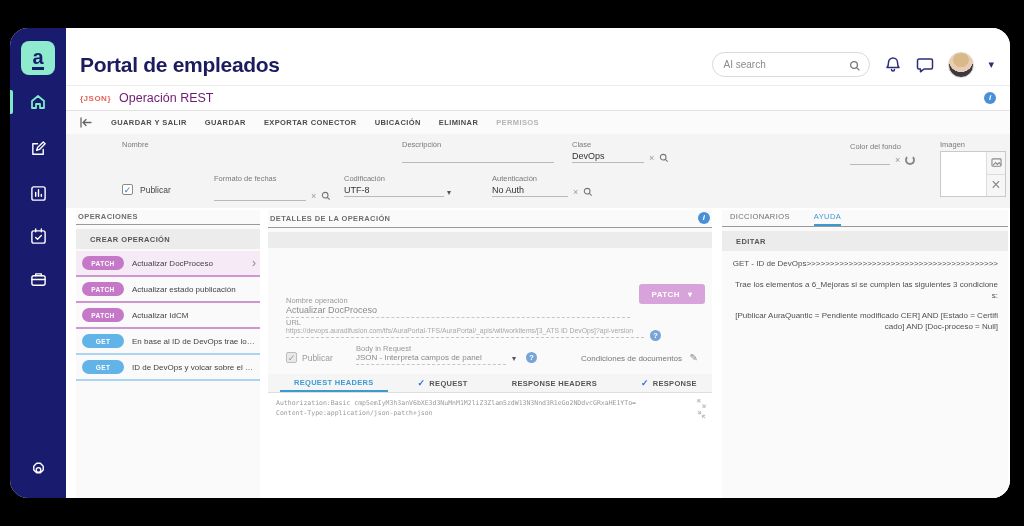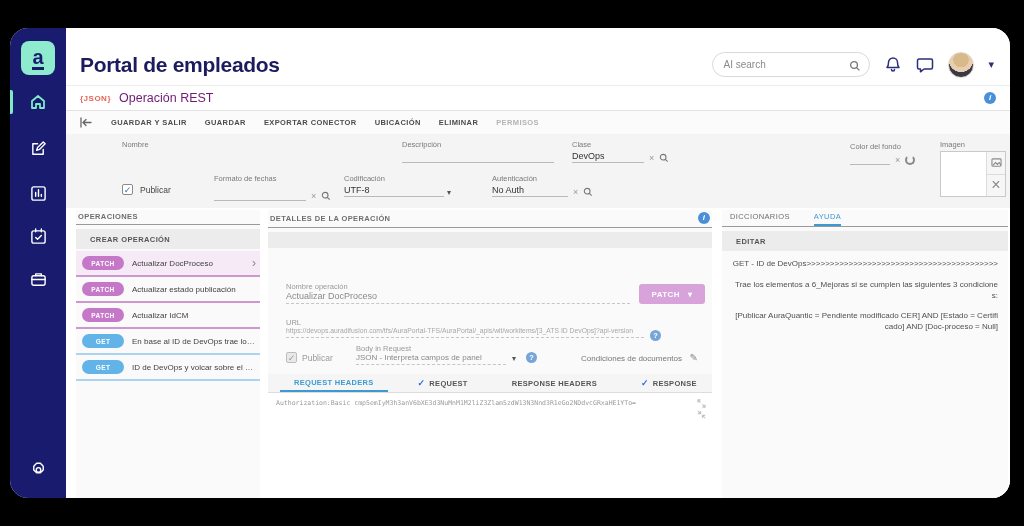--- a/index.html
+++ b/index.html
@@ -312,21 +312,21 @@
           </div>
         </div>
 
         <div class="panel p-mid">
           <div class="panel-h">
             <span>DETALLES DE LA OPERACIÓN</span>
             <span class="info-dot" style="margin-left:auto">i</span>
           </div>
           <div class="gray-row" style="margin-top:4px;height:16px"></div>
           <div class="mid-body">
-            <div style="position:absolute;left:18px;top:34px;width:344px">
+            <div style="position:absolute;left:18px;top:48px;width:344px">
               <div class="d-label">Nombre operación</div>
               <div class="d-value dash" style="padding-bottom:2px">Actualizar DocProceso</div>
             </div>
             <button class="patch-btn">
               <span>PATCH</span>
               <span>▾</span>
             </button>
             <div style="position:absolute;left:18px;top:70px;width:358px">
               <div class="d-label">URL</div>
               <div class="d-value dash" style="font-size:6.8px;color:#a8a8a8;padding-bottom:3px;white-space:nowrap;overflow:hidden">https://devops.auradifusion.com/tfs/AuraPortal-TFS/AuraPortal/_apis/wit/workitems/[3_ATS ID DevOps]?api-version</div>
@@ -360,20 +360,21 @@
                   <span class="tickmark"></span>
                   <span>RESPONSE</span>
                 </span>
               <span class="tab">
                   <span>STATUS CODE</span>
                 </span>
             </div>
 
             <div class="req-content">
               <div class="mono-line">Authorization:Basic cmp5emIyM3h3anV6bXE3d3NuMnM1M2liZ3Zlam5zdW13N3Nnd3R1eGo2NDdvcGRxaHE1YTo=</div>
+              <div class="mono-line">Content-Type:application/json-patch+json</div>
               <div class="expanders">
                 <svg width="9" height="9" viewBox="0 0 10 10">
                     <path d="M1 4V1h3M9 6v3H6M1 1l3 3M9 9L6 6"></path>
                   </svg>
                 <svg width="9" height="9" viewBox="0 0 10 10">
                     <path d="M4 1v3H1M6 9V6h3M4 4L1 1M6 6l3 3"></path>
                   </svg>
               </div>
             </div>
           </div>

